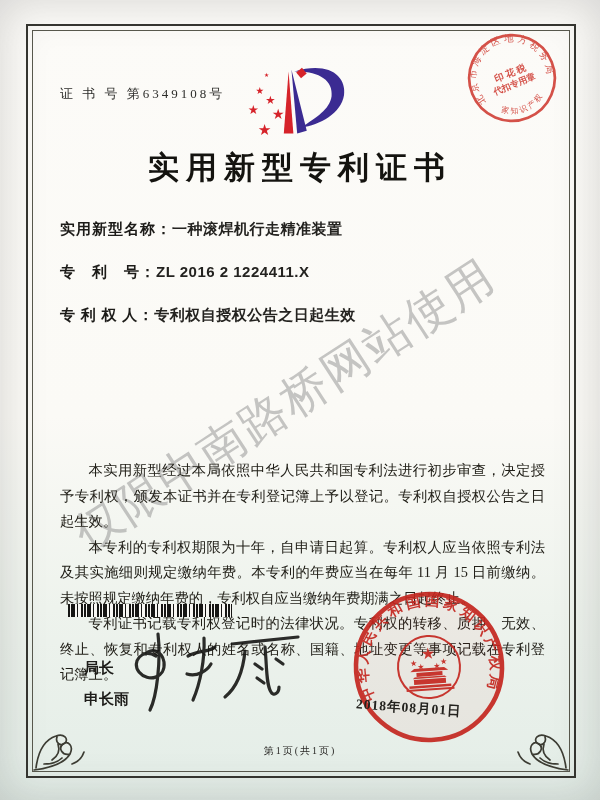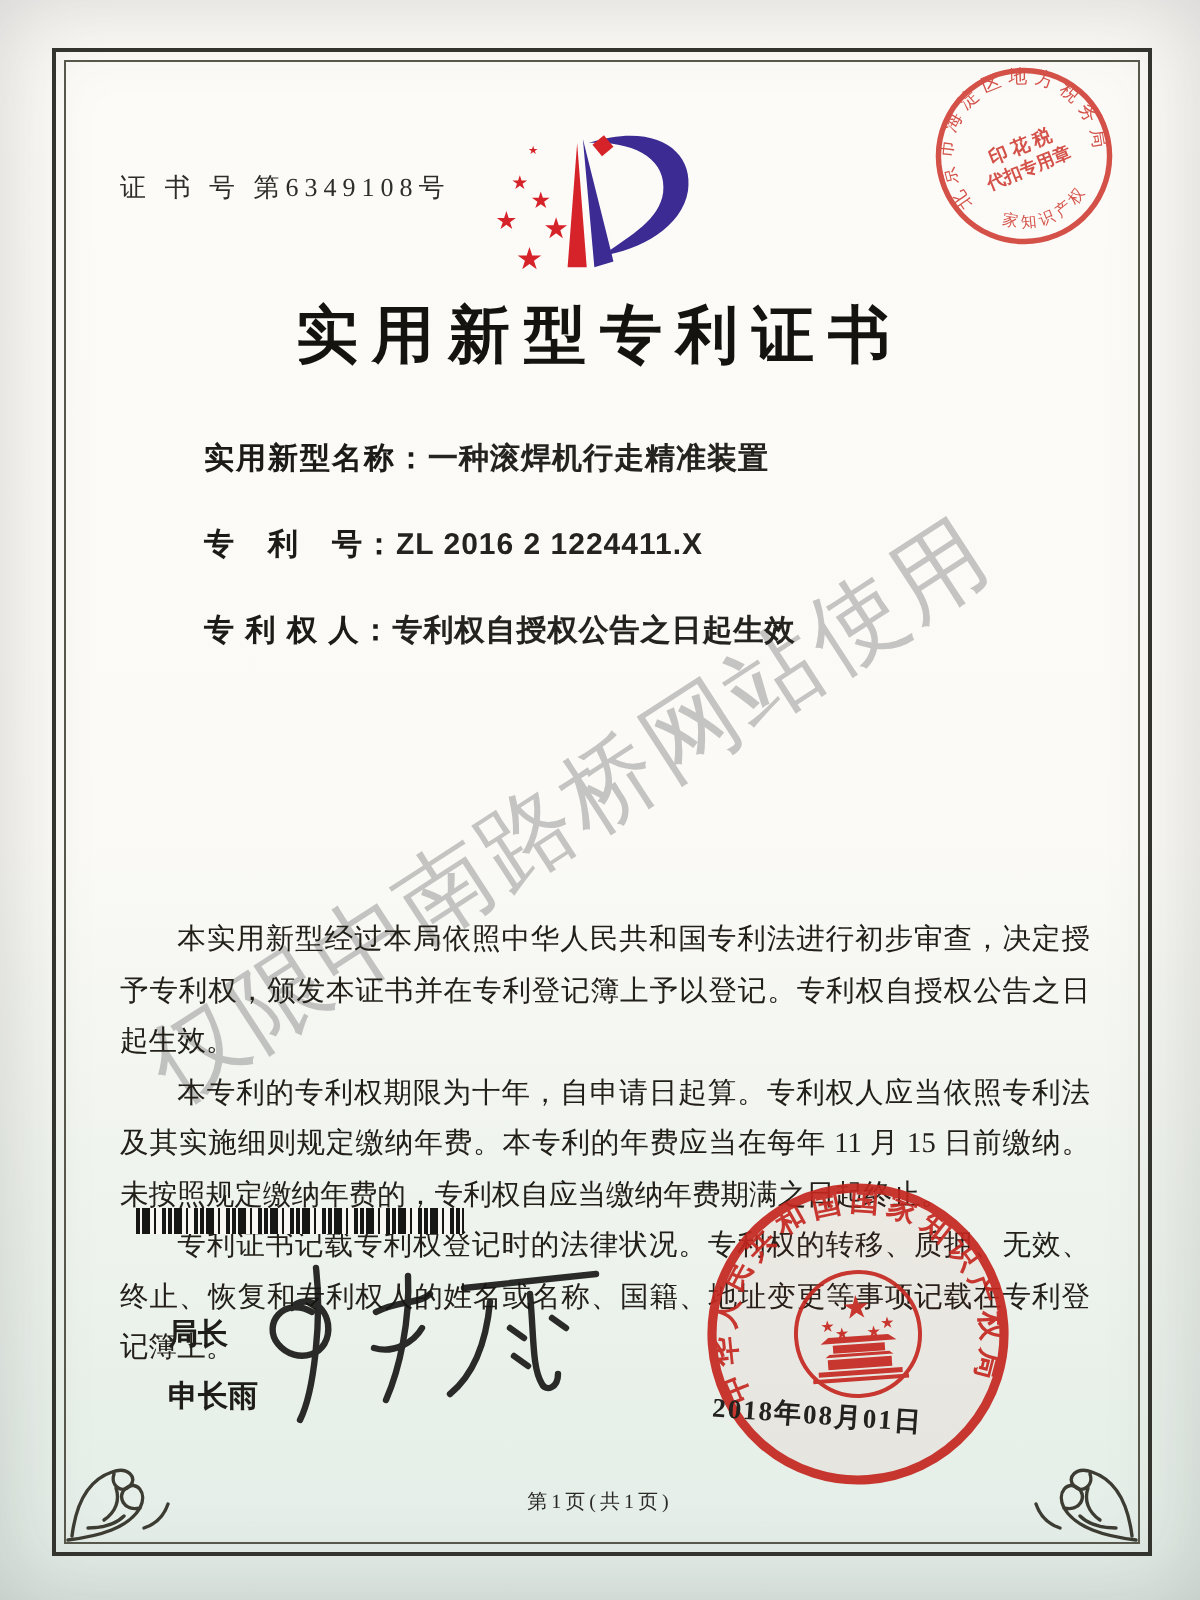--- a/index.html
+++ b/index.html
@@ -14,21 +14,21 @@
     border:1px solid #57574c;pointer-events:none;}
   .corner{position:absolute;width:64px;height:64px;}
   .corner-bl{left:30px;bottom:26px;}
   .corner-br{right:28px;bottom:26px;transform:scaleX(-1);}
   .cert-no{position:absolute;left:60px;top:56px;font-size:13px;letter-spacing:3px;color:#2d2d2a;margin-top:29px;}
   .logo{position:absolute;left:243px;top:60px;}
   .tax-stamp{position:absolute;left:464px;top:30px;transform:rotate(-22deg);opacity:.88;}
   .title{position:absolute;left:0;top:147px;width:100%;text-align:center;
     font-size:31px;font-weight:700;letter-spacing:7px;color:#14130f;}
   .fields{position:absolute;left:60px;top:220px;right:50px;}
-  .frow{height:43px;font-size:15px;color:#1c1b18;white-space:nowrap;margin-left:42px;}
+  .frow{height:43px;font-size:15px;color:#1c1b18;white-space:nowrap;}
   .flabel{font-weight:700;letter-spacing:1px;font-family:"Liberation Serif",serif;}
   .fvalue{font-family:"Liberation Sans",sans-serif;font-weight:600;letter-spacing:.5px;color:#242320;}
   .bodytext{position:absolute;left:60px;right:55px;top:458px;font-size:14.3px;
     line-height:25.5px;color:#222019;text-align:justify;}
   .bodytext p{margin:0;text-indent:2em;}
   .barcode{position:absolute;left:68px;top:604px;width:164px;height:13px;
     background:repeating-linear-gradient(90deg,#161614 0 2px,#f8f7f3 2px 3px,#161614 3px 7px,
     #f8f7f3 7px 9px,#161614 9px 10px,#f8f7f3 10px 13px,#161614 13px 15px,#f8f7f3 15px 16px);}
   .signoff{position:absolute;left:68px;top:652px;font-family:"Liberation Sans",sans-serif;
     font-size:15px;font-weight:700;color:#1e1d1a;line-height:31px;margin-left:16px;}

